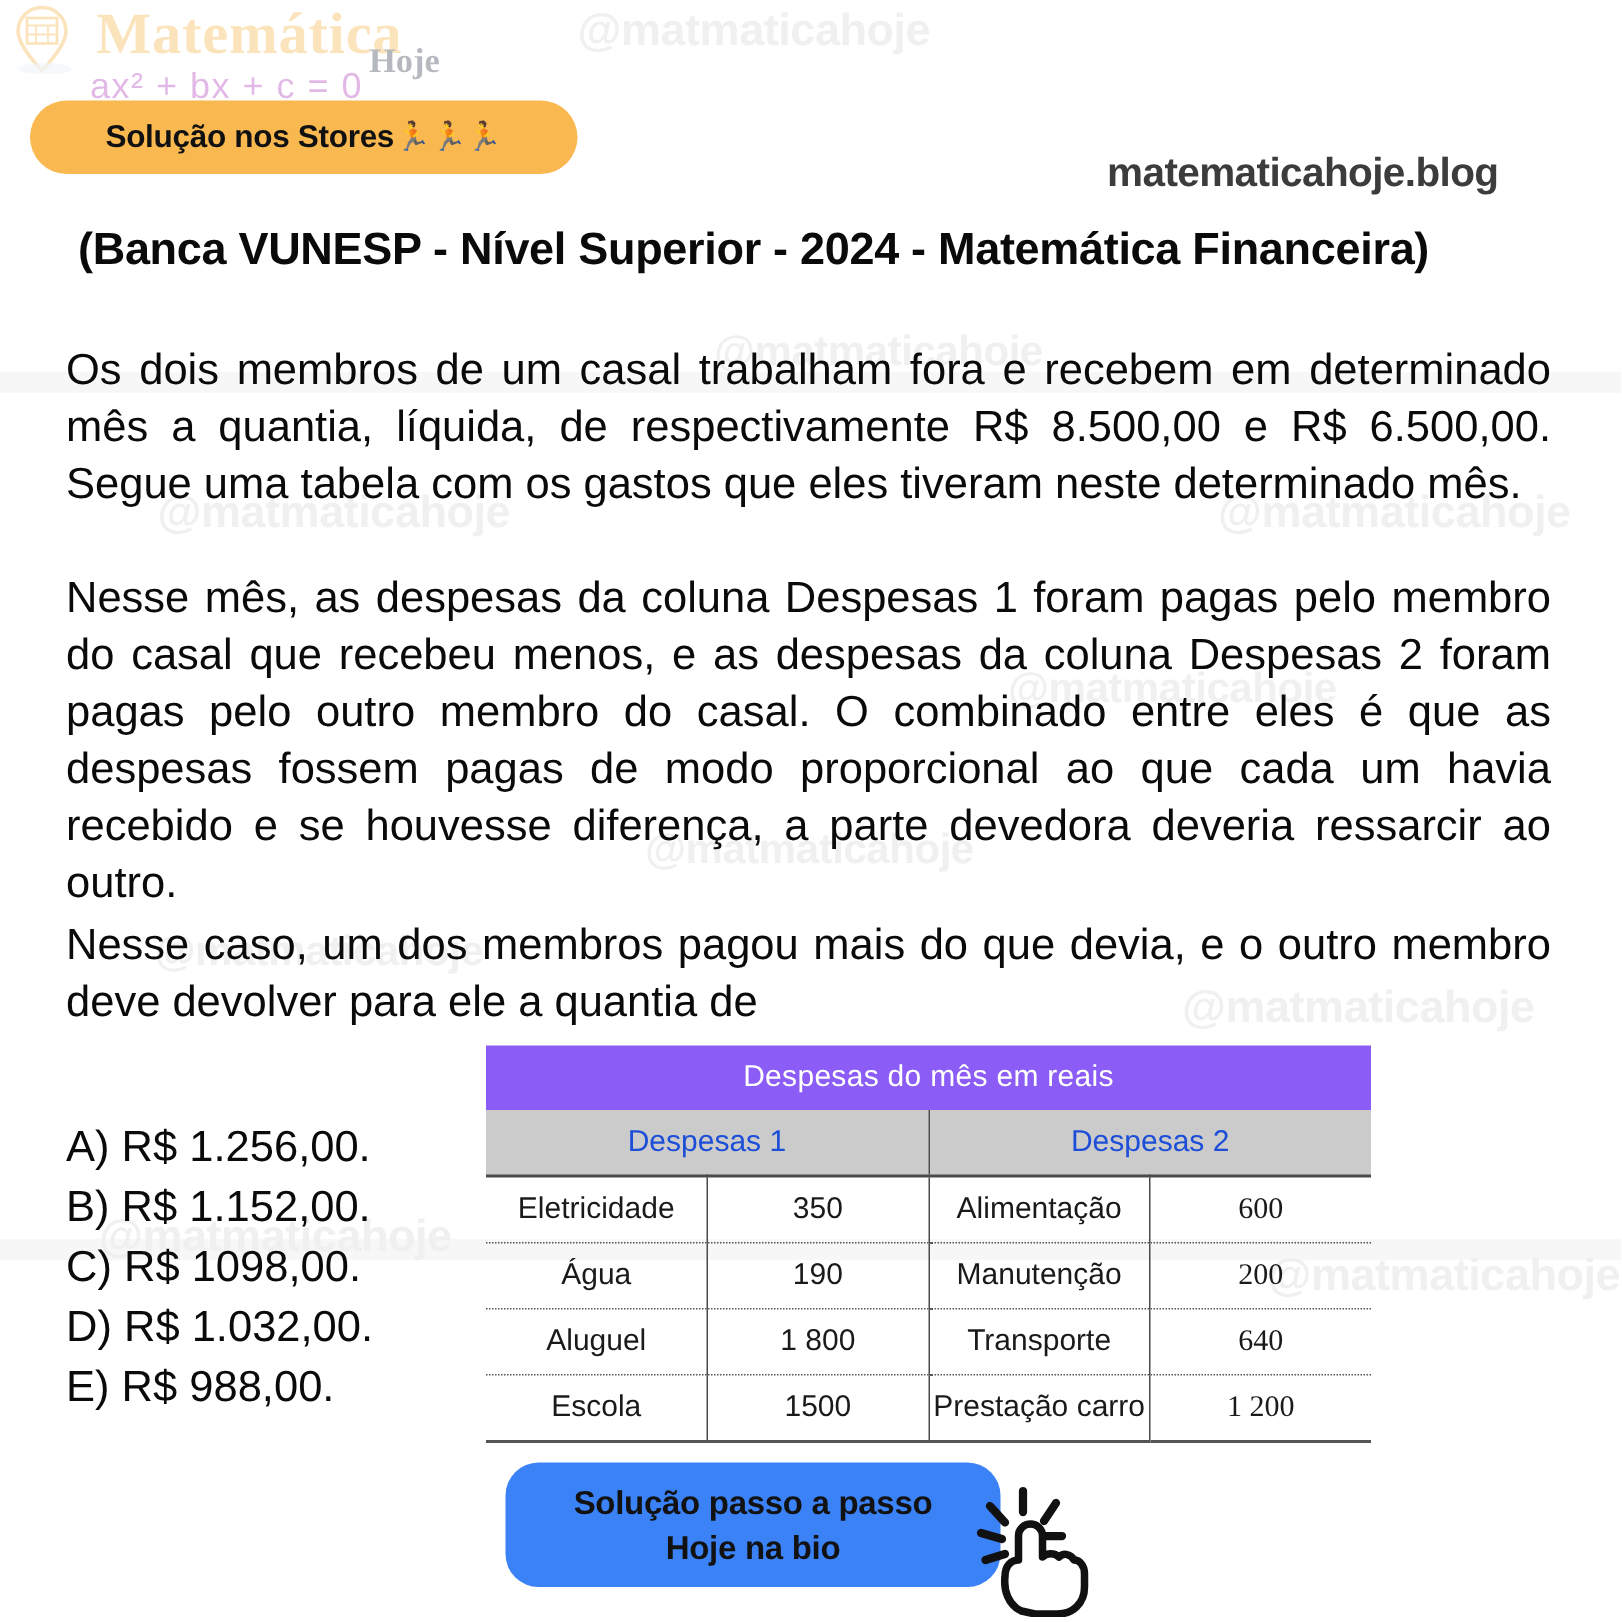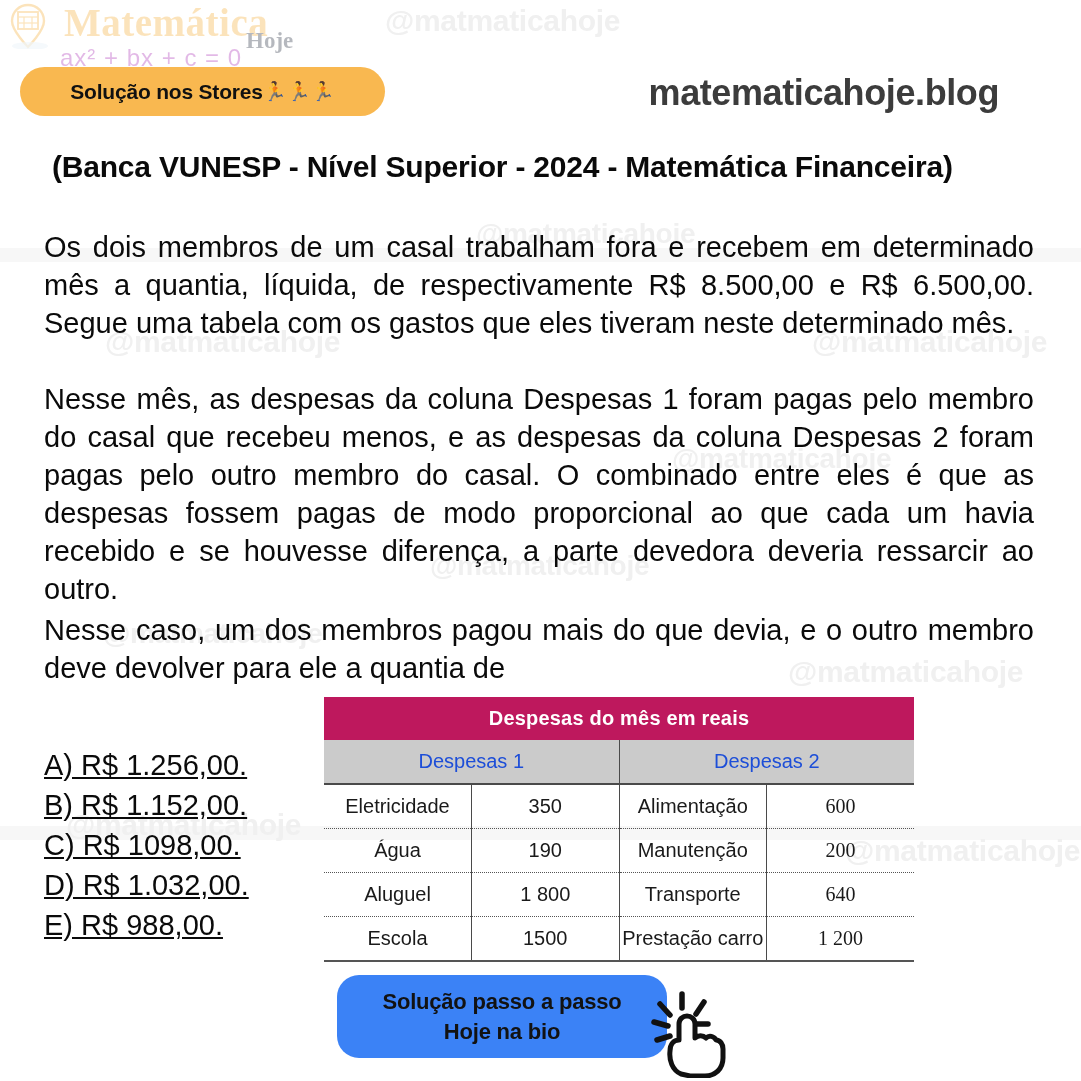--- a/index.html
+++ b/index.html
@@ -107,22 +107,22 @@
   #stores-btn .emojis {
     font-size: 19px;
     line-height: 1;
     margin-left: 1px;
   }
 
   
   #site-top {
     position: absolute;
     right: 82px;
-    top: 72px;
-    font-size: 36px;
+    top: 100px;
+    font-size: 27px;
     font-weight: bold;
     color: #3c3c3c;
     letter-spacing: -0.4px;
   }
 
   
   #qtitle {
     position: absolute;
     left: 52px;
     top: 150px;
@@ -148,41 +148,41 @@
 
   
   #options {
     position: absolute;
     left: 44px;
     top: 745px;
     font-size: 29px;
     line-height: 40px;
     color: #0a0a0a;
   }
-  #options .opt { white-space: nowrap; text-decoration: underline; }
+  #options .opt { white-space: nowrap; }
 
   
   #tbl-wrap {
     position: absolute;
     left: 324px;
     top: 697px;
     width: 590px;
   }
   table.despesas {
     border-collapse: collapse;
     width: 590px;
     table-layout: fixed;
     font-size: 19px;
     color: #1a1a1a;
   }
   table.despesas th.title-cell {
-    background: #be185d;
+    background: #8b5cf6;
     color: #ffffff;
     font-size: 20px;
-    font-weight: bold;
+    font-weight: normal;
     height: 41px;
     letter-spacing: 0.2px;
     border: none;
     margin-top: 40px;
   }
   table.despesas th.sub-cell {
     background: #cbcbcb;
     color: #1d4ed8;
     font-size: 20px;
     font-weight: normal;

